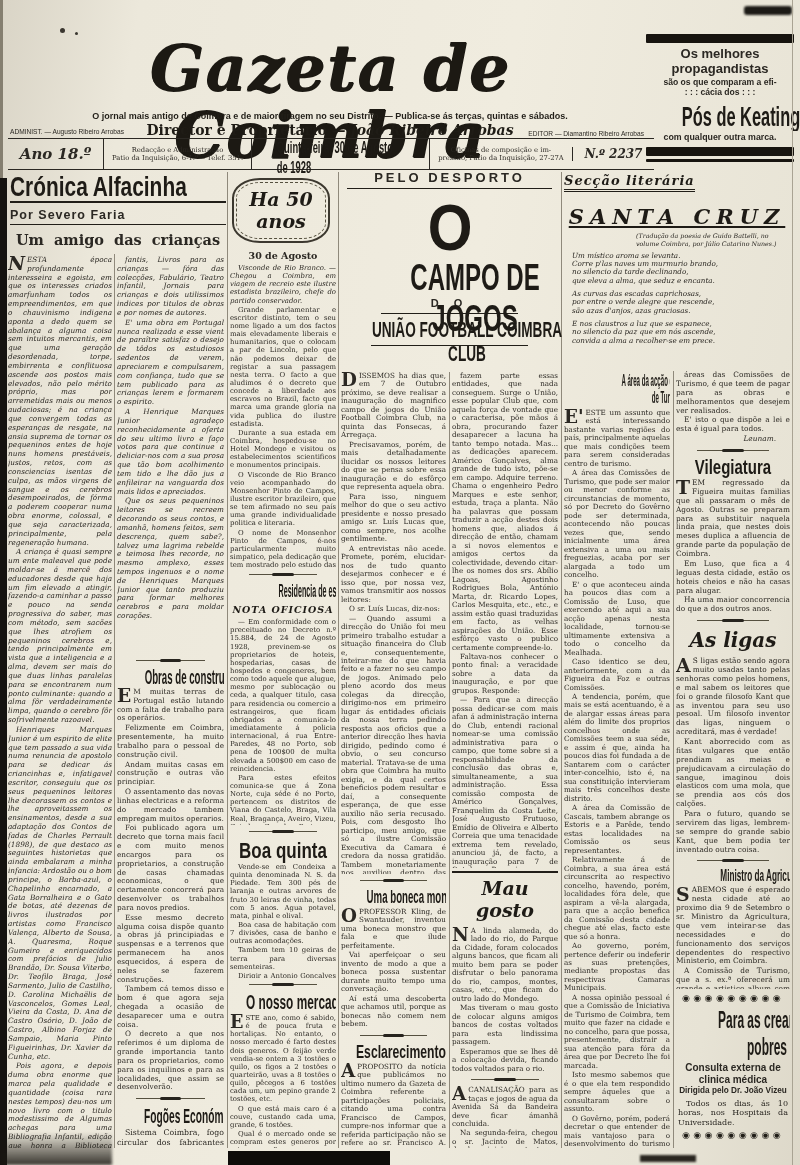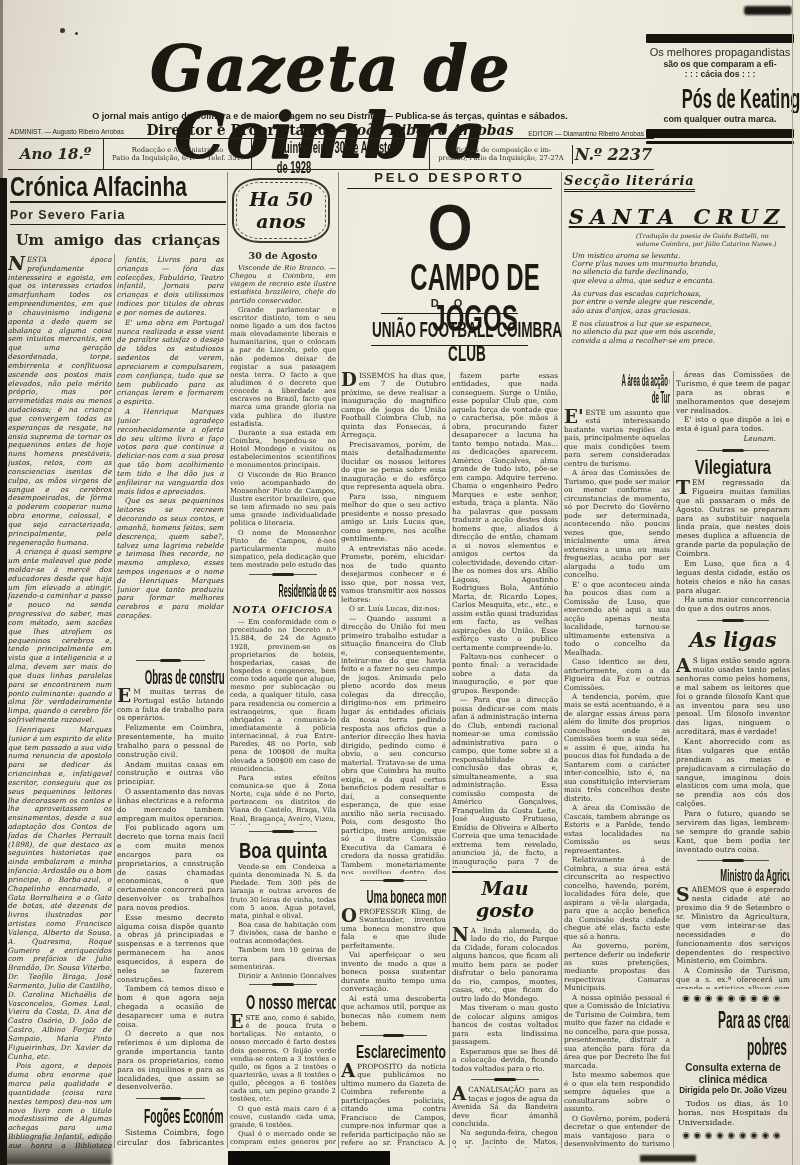--- a/index.html
+++ b/index.html
@@ -47,42 +47,42 @@
                 font-family:'Liberation Sans',sans-serif;font-weight:700;font-size:9px;color:#221f19;">O jornal mais antigo de Coimbra e de maior tiragem no seu Distrito. — Publica-se ás terças, quintas e sábados.</div>
     <div style="position:absolute;left:120px;top:122px;width:420px;text-align:center;font-size:14px;color:#1f1c16;">
       <span style="font-weight:bold;">Director e Proprietario —</span>
       <span style="font-weight:bold;font-style:italic;">João Ribeiro Arrobas</span>
     </div>
     <div style="position:absolute;left:10px;top:128px;width:150px;font-size:6.6px;font-family:'Liberation Sans',sans-serif;">ADMINIST. — Augusto Ribeiro Arrobas</div>
     <div style="position:absolute;left:508px;top:130px;width:136px;font-size:6.6px;text-align:right;font-family:'Liberation Sans',sans-serif;">EDITOR — Diamantino Ribeiro Arrobas</div>
 
     <div style="position:absolute;left:646px;top:34px;width:148px;text-align:center;">
       <div class="bar" style="height:9px;margin-bottom:3px;"></div>
-      <div style="font-family:'Liberation Sans',sans-serif;font-weight:400;font-size:11px;line-height:1.18;">Os melhores propagandistas</div>
+      <div style="font-family:'Liberation Sans',sans-serif;font-weight:700;font-size:13px;line-height:1.18;">Os melhores propagandistas</div>
       <div style="font-family:Liberation Sans, sans-serif;font-weight:700;font-size:8.6px;line-height:1.18;">são os que comparam a efi-</div>
       <div style="font-family:'Liberation Sans',sans-serif;font-weight:700;font-size:8.6px;line-height:1.18;">: : : cácia dos : : :</div>
       <div class="chead" style="height:29px;margin-top:4px;">
         <span class="condense" style="width:190px;font-size:21px;transform:scale(0.78,1.3);">Pós de Keating</span>
       </div>
       <div style="font-family:'Liberation Sans',sans-serif;font-weight:700;font-size:8.8px;margin-top:2px;">com qualquer outra marca.</div>
       <div class="bar" style="height:9px;margin-top:5px;"></div>
       <div class="bar" style="height:3px;margin-top:3px;"></div>
     </div>
 
     <div style="position:absolute;left:8px;top:138px;width:646px;height:30px;display:flex;
                 border-top:1px solid #2b2823;border-bottom:1px solid #2b2823;align-items:center;">
       <div style="width:95px;text-align:center;font-style:italic;font-weight:bold;font-size:15px;">Ano 18.º</div>
       <div class="tiny pre" style="width:147px;text-align:center;border-left:1px solid #2b2823;height:100%;display:flex;align-items:center;justify-content:center;">Redacção e Administração
 Patio da Inquisição, 6-1.º— Telef. 351.</div>
       <div style="width:177px;border-left:1px solid #2b2823;height:100%;display:flex;align-items:center;justify-content:center;overflow:visible;">
         <span class="condense" style="width:244px;font-size:13px;transform:scale(0.72,1.3);">Quinta-feira, 30 de Agosto de 1928</span>
       </div>
       <div class="tiny pre" style="width:142px;text-align:center;border-left:1px solid #2b2823;height:100%;display:flex;align-items:center;justify-content:center;">Oficinas de composição e im-
 pressão, Patio da Inquisição, 27-27A</div>
-      <div style="flex:1;text-align:center;font-style:italic;font-weight:bold;font-size:16px;border-left:1px solid #2b2823;">N.º 2237</div>
+      <div style="flex:1;text-align:center;font-style:italic;font-weight:bold;font-size:12px;border-left:1px solid #2b2823;">N.º 2237</div>
     </div>
   </div>
 
   <div class="vrule" style="left:114px;top:254px;height:894px;"></div>
   <div class="vrule" style="left:227px;top:172px;height:976px;"></div>
   <div class="vrule" style="left:338px;top:172px;height:976px;"></div>
   <div class="vrule" style="left:449px;top:372px;height:776px;"></div>
   <div class="vrule" style="left:561px;top:172px;height:976px;"></div>
   <div class="vrule" style="left:673px;top:371px;height:777px;"></div>
 

